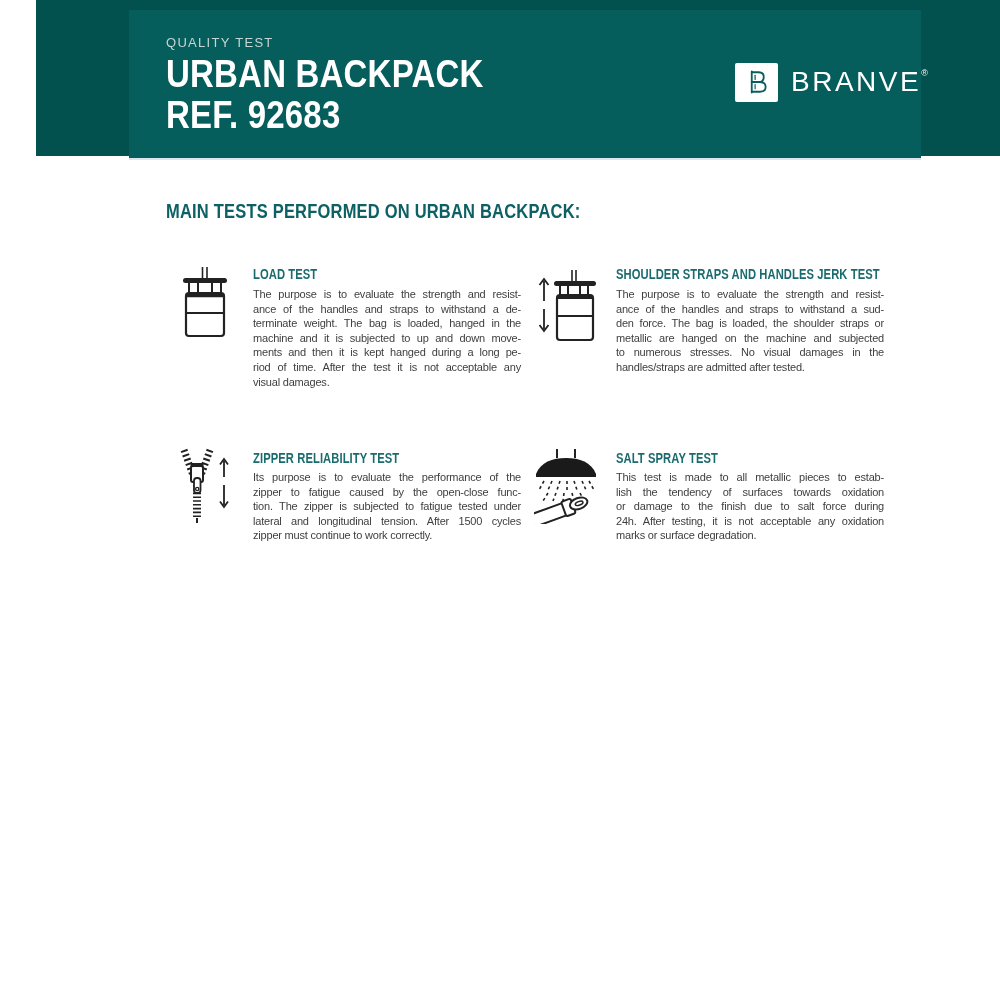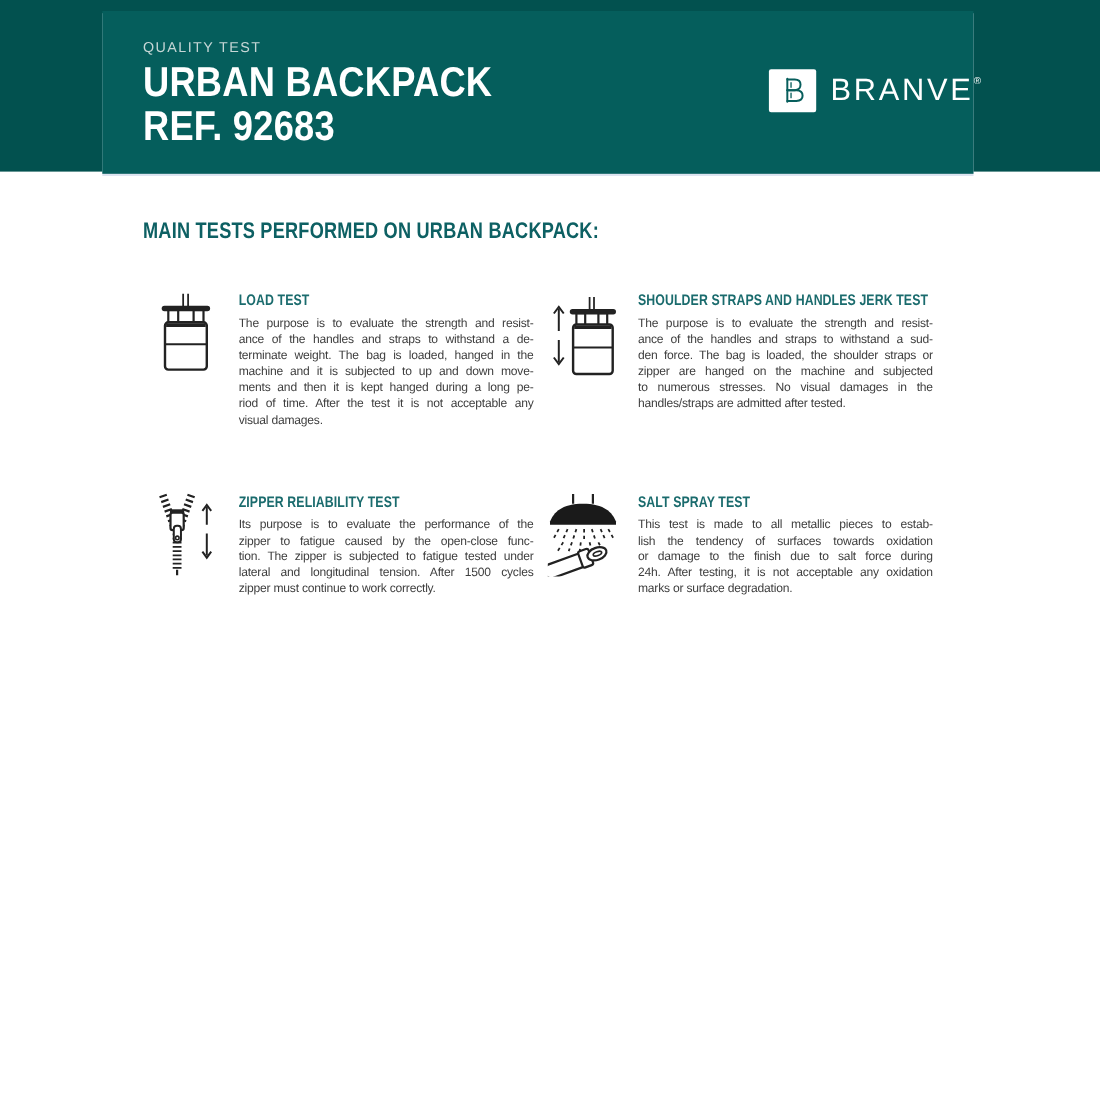--- a/index.html
+++ b/index.html
@@ -2,21 +2,21 @@
 <html style="--header-band: #02514f; --header-panel: #055e5c; --panel-shadow: #dde4f0; --eyebrow: #c5d6d5; --header-title: #ffffff; --section-heading: #0d6063; --test-title: #1a6b6d; --body-text: #3e3e3e;"><head>
 <meta charset="utf-8">
 <style>
   html,body { margin:0; padding:0; }
   body {
     width:1000px; height:1000px; position:relative;
     background:#ffffff; overflow:hidden;
     font-family:"Liberation Sans", sans-serif;
     -webkit-font-smoothing:antialiased;
   }
-  .page { position:absolute; inset:0; }
+  .page { position:absolute; inset:0;margin-left:36px; }
 
   
   .header-band {
     position:absolute; left:0; top:0; width:1000px; height:156px;
     background:var(--header-band,#02514f);
   }
   .header-panel {
     position:absolute; left:93px; top:10px; width:792px; height:148px;
     background:var(--header-panel,#055e5c);
     box-shadow:0 2px 0 var(--panel-shadow,#dde4f0);
@@ -164,21 +164,21 @@
           <rect x="21" y="26" width="36" height="45" rx="3" fill="#fff" stroke-width="2.2"></rect>
           <line x1="22" y1="28.5" x2="56" y2="28.5" stroke-width="3.2"></line>
           <line x1="21" y1="47" x2="57" y2="47" stroke-width="1.8"></line>
         </svg>
       </div>
       <h3>SHOULDER STRAPS AND HANDLES JERK TEST</h3>
       <div class="body">
           <div class="body-line">The purpose is to evaluate the strength and resist-</div>
           <div class="body-line">ance of the handles and straps to withstand a sud-</div>
           <div class="body-line">den force. The bag is loaded, the shoulder straps or</div>
-          <div class="body-line">zipper are hanged on the machine and subjected</div>
+          <div class="body-line">metallic are hanged on the machine and subjected</div>
           <div class="body-line">to numerous stresses. No visual damages in the</div>
           <div class="body-line last">handles/straps are admitted after tested.</div>
         </div>
     </section>
 
     <section class="test t3">
       <div class="icon">
         <svg width="52" height="78" viewBox="0 0 52 78" fill="none" stroke="#222">
           <line x1="4" y1="3" x2="15" y2="34" stroke-width="7" stroke-dasharray="2 2.6"></line>
           <line x1="30" y1="3" x2="19" y2="34" stroke-width="7" stroke-dasharray="2 2.6"></line>

